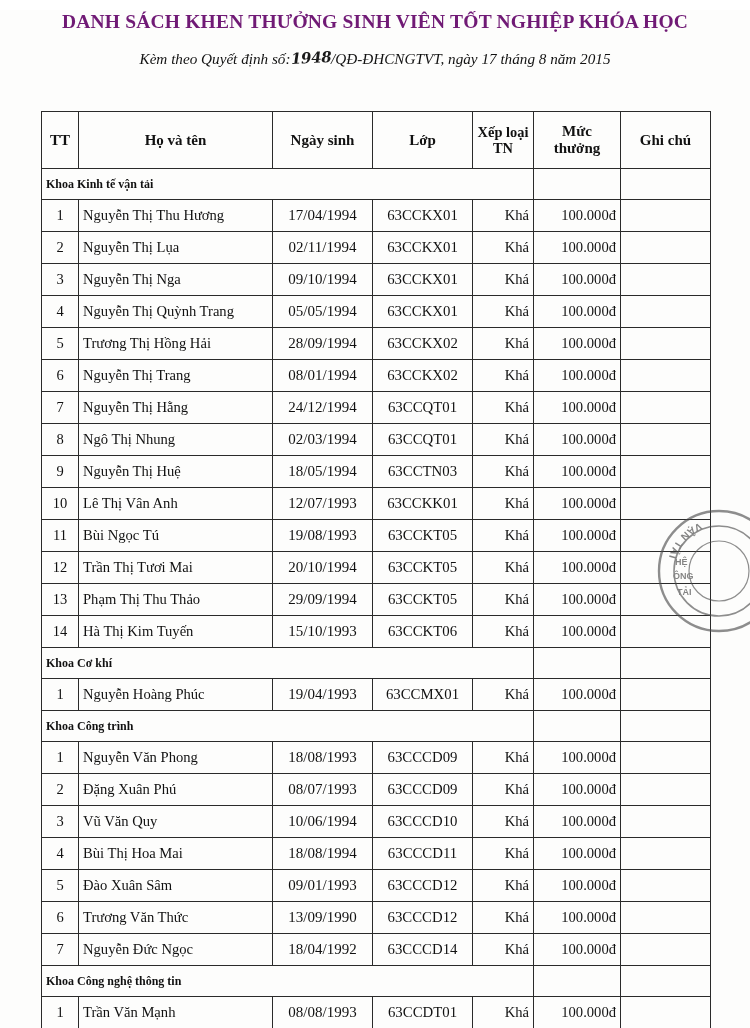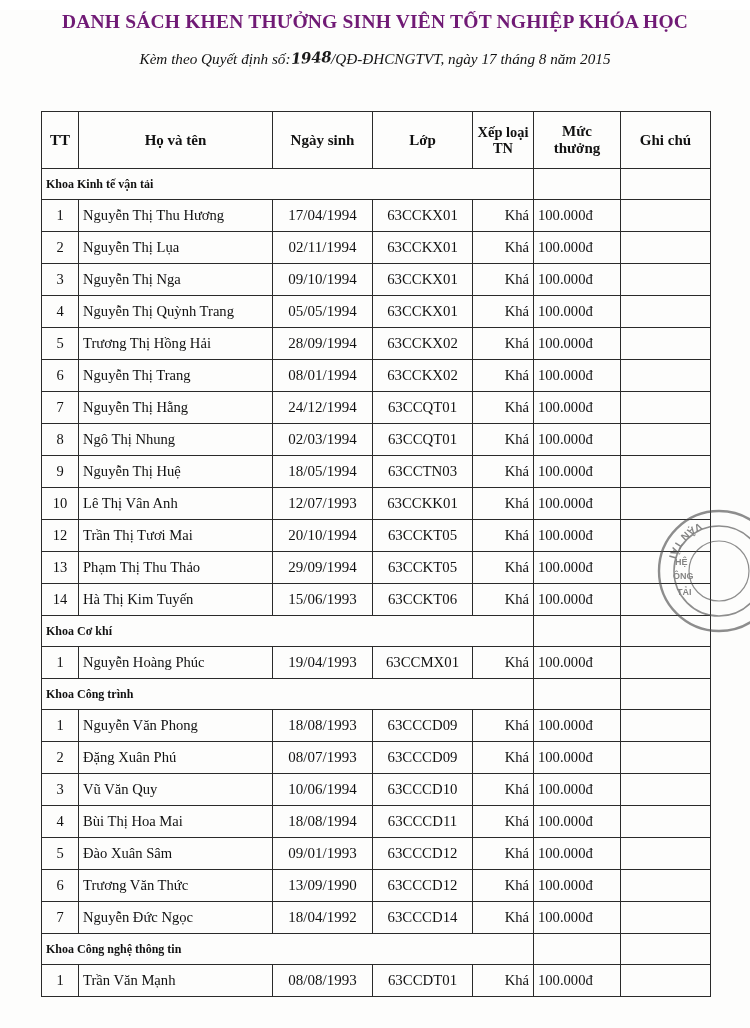--- a/index.html
+++ b/index.html
@@ -99,21 +99,21 @@
   }
 
   tr.data-row td { height: 31px; }
   tr.section-row td { height: 30px; }
 
   td.cell-tt      { text-align: center; font-size: 14.5px; }
   td.cell-name    { text-align: left; padding-left: 9px; font-size: 14.6px; }
   td.cell-dob     { text-align: center; font-size: 15px; }
   td.cell-class   { text-align: center; font-size: 14.8px; margin-top: 28px; }
   td.cell-grade   { text-align: right; font-size: 14.6px; }
-  td.cell-award   { text-align: left; font-size: 14.6px; }
+  td.cell-award   { text-align: right; font-size: 14.6px; }
   td.cell-note    { }
 
   td.section-title {
     text-align: left;
     padding-left: 9px;
     font-weight: bold;
     font-size: 12px;
   }
 
   
@@ -265,41 +265,50 @@
           <tr class="data-row">
             <td class="cell-tt">10</td>
             <td class="cell-name">Lê Thị Vân Anh</td>
             <td class="cell-dob">12/07/1993</td>
             <td class="cell-class">63CCKK01</td>
             <td class="cell-grade">Khá</td>
             <td class="cell-award">100.000đ</td>
             <td class="cell-note"></td>
           </tr>
           <tr class="data-row">
+            <td class="cell-tt">11</td>
+            <td class="cell-name">Bùi Ngọc Tú</td>
+            <td class="cell-dob">19/08/1993</td>
+            <td class="cell-class">63CCKT05</td>
+            <td class="cell-grade">Khá</td>
+            <td class="cell-award">100.000đ</td>
+            <td class="cell-note"></td>
+          </tr>
+          <tr class="data-row">
             <td class="cell-tt">12</td>
             <td class="cell-name">Trần Thị Tươi Mai</td>
             <td class="cell-dob">20/10/1994</td>
             <td class="cell-class">63CCKT05</td>
             <td class="cell-grade">Khá</td>
             <td class="cell-award">100.000đ</td>
             <td class="cell-note"></td>
           </tr>
           <tr class="data-row">
             <td class="cell-tt">13</td>
             <td class="cell-name">Phạm Thị Thu Thảo</td>
             <td class="cell-dob">29/09/1994</td>
             <td class="cell-class">63CCKT05</td>
             <td class="cell-grade">Khá</td>
             <td class="cell-award">100.000đ</td>
             <td class="cell-note"></td>
           </tr>
           <tr class="data-row">
             <td class="cell-tt">14</td>
             <td class="cell-name">Hà Thị Kim Tuyến</td>
-            <td class="cell-dob">15/06/1993</td>
+            <td class="cell-dob">15/10/1993</td>
             <td class="cell-class">63CCKT06</td>
             <td class="cell-grade">Khá</td>
             <td class="cell-award">100.000đ</td>
             <td class="cell-note"></td>
           </tr>
           <tr class="section-row">
             <td class="section-title" colspan="5">Khoa Cơ khí</td>
             <td></td>
             <td></td>
           </tr>

